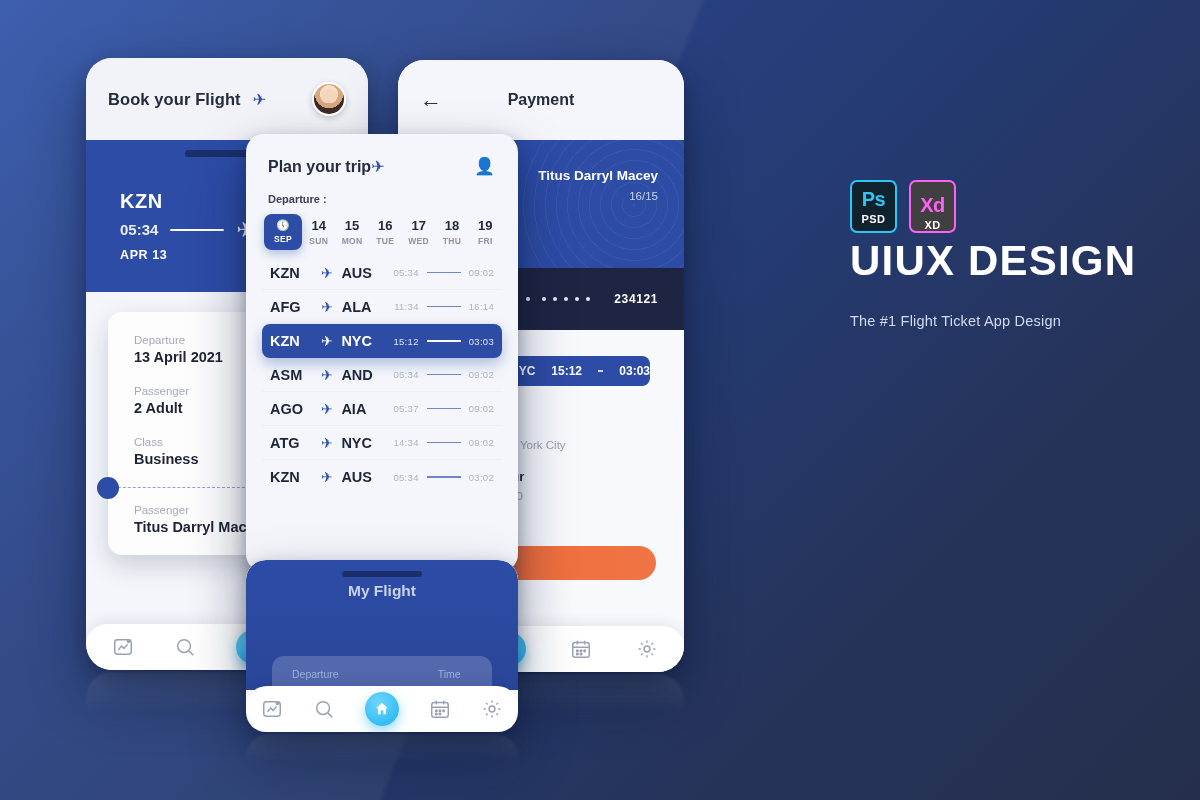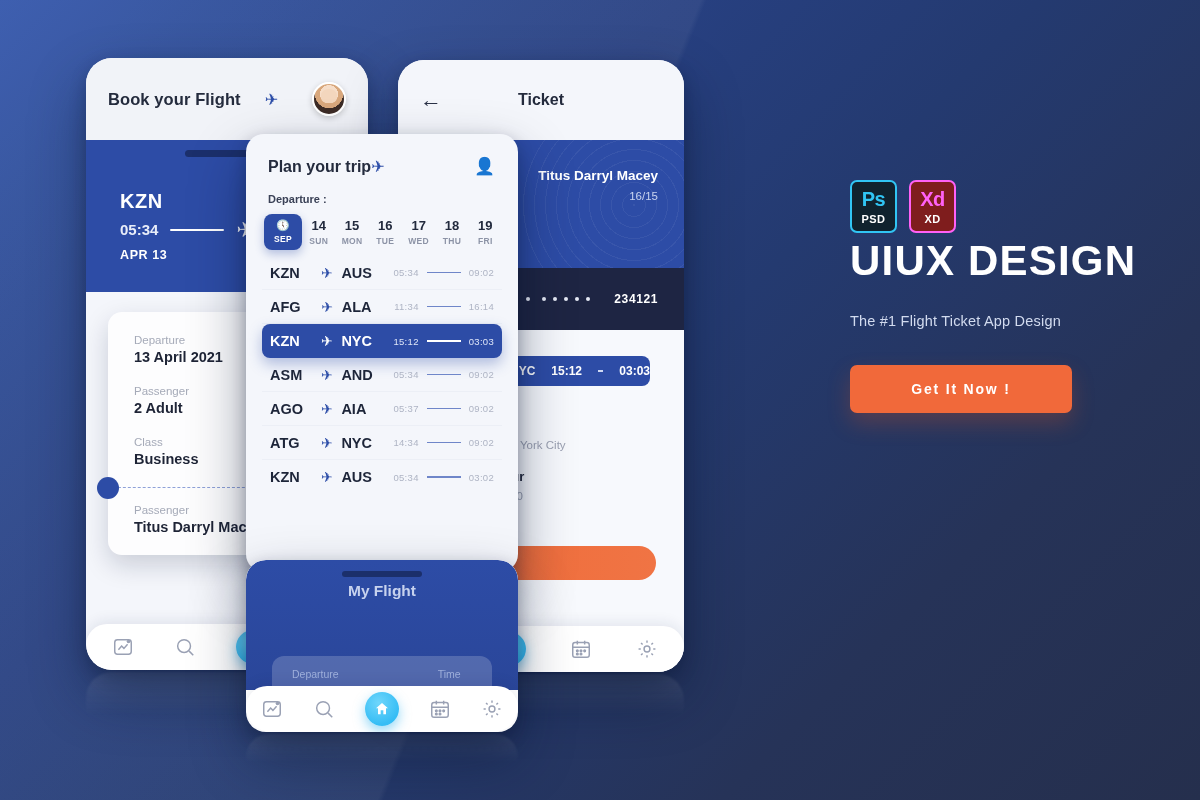--- a/index.html
+++ b/index.html
@@ -36,21 +36,21 @@
     background: linear-gradient(180deg, rgba(255,255,255,0.11), rgba(255,255,255,0.0) 62%);
     pointer-events: none;
     filter: blur(1px);
   }
 
   
   #phone-book { left: 86px; top: 58px; width: 282px; height: 612px; }
   .p1-header {
     height: 82px; background: #f1f3f8;
     display: flex; align-items: center; padding: 0 22px;
-    gap: 24px;
+    gap: 12px;
   }
   .p1-title { font-size: 16.5px; font-weight: bold; color: #242b3d; letter-spacing: .1px; }
   .plane-blue { color: #2d4ea8; font-size: 16px; }
   .avatar {
     margin-left: auto;
     width: 34px; height: 34px; border-radius: 50%;
     background: radial-gradient(circle at 50% 34%, #f6ddc8 0 36%, #d8a77c 37% 56%, #3c2b25 57% 100%);
     border: 2px solid #ffffff;
     box-shadow: 0 2px 6px rgba(0,0,0,.2);
     overflow: hidden; position: relative;
@@ -226,21 +226,21 @@
   .badges { display: flex; gap: 12px; }
   .badge {
     width: 47px; height: 53px; border-radius: 7px;
     border: 2px solid; position: relative;
     display: flex; flex-direction: column; align-items: center; justify-content: center;
   }
   .badge .big { font-size: 20px; font-weight: bold; letter-spacing: -.5px; }
   .badge .small { font-size: 11px; font-weight: bold; color: #ffffff; margin-top: 2px; letter-spacing: .4px;}
   .badge-ps { background: #10222e; border-color: #31c5f4; }
   .badge-ps .big { color: #31c5f4; }
-  .badge-xd { background: #7f1d1d; border-color: #ff61f6; }
+  .badge-xd { background: #404040; border-color: #ff61f6; justify-content: flex-end; }
   .badge-xd .big { color: #ff61f6; }
   .badge::before {
     content:''; position:absolute; right:-2px; top:-2px;
     border-width: 0 11px 11px 0; border-style: solid;
     border-color: transparent transparent transparent transparent;
   }
   .promo-h1 { color: #ffffff; font-size: 38px; font-weight: normal; letter-spacing: 2.5px; margin-top: 72px; }
   .promo-h2 { color: #ffffff; font-size: 42px; font-weight: bold; letter-spacing: 1.2px; margin-top: 4px; }
   .promo-tag { color: #d2dbef; font-size: 14.5px; margin-top: 28px; letter-spacing: .2px; }
   .promo-desc { color: #e2e8f6; font-size: 20px; line-height: 1.35; margin-top: 32px; font-weight: 300; }
@@ -322,21 +322,21 @@
       <svg width="16" height="16" viewBox="0 0 24 24" fill="currentColor">
           <path d="M12 3l9 8h-3v9h-4v-6h-4v6H6v-9H3z"></path>
         </svg>
     </span>
   </div>
 </div>
 
 <div class="phone" id="phone-pay">
   <div class="p2-header">
     <span class="back-arrow">←</span>
-    <span class="p2-title">Ticket</span>
+    <span class="p2-title">Payment</span>
   </div>
 
   <div class="p2-blue">
     <div class="p2-name">Titus Darryl Macey</div>
     <div class="p2-sub">16/15</div>
   </div>
 
   <div class="p2-dark">
     <span class="dot-group">
       <i class="cdot"></i>
@@ -572,14 +572,13 @@
       <span class="small">PSD</span>
     </div>
     <div class="badge badge-xd">
       <span class="big">Xd</span>
       <span class="small">XD</span>
     </div>
   </div>
 
   <div class="promo-h2">UIUX DESIGN</div>
   <div class="promo-tag">The #1 Flight Ticket App Design</div>
-  <button class="promo-btn">Get It Now !</button>
 </div>
 
 </body></html>

